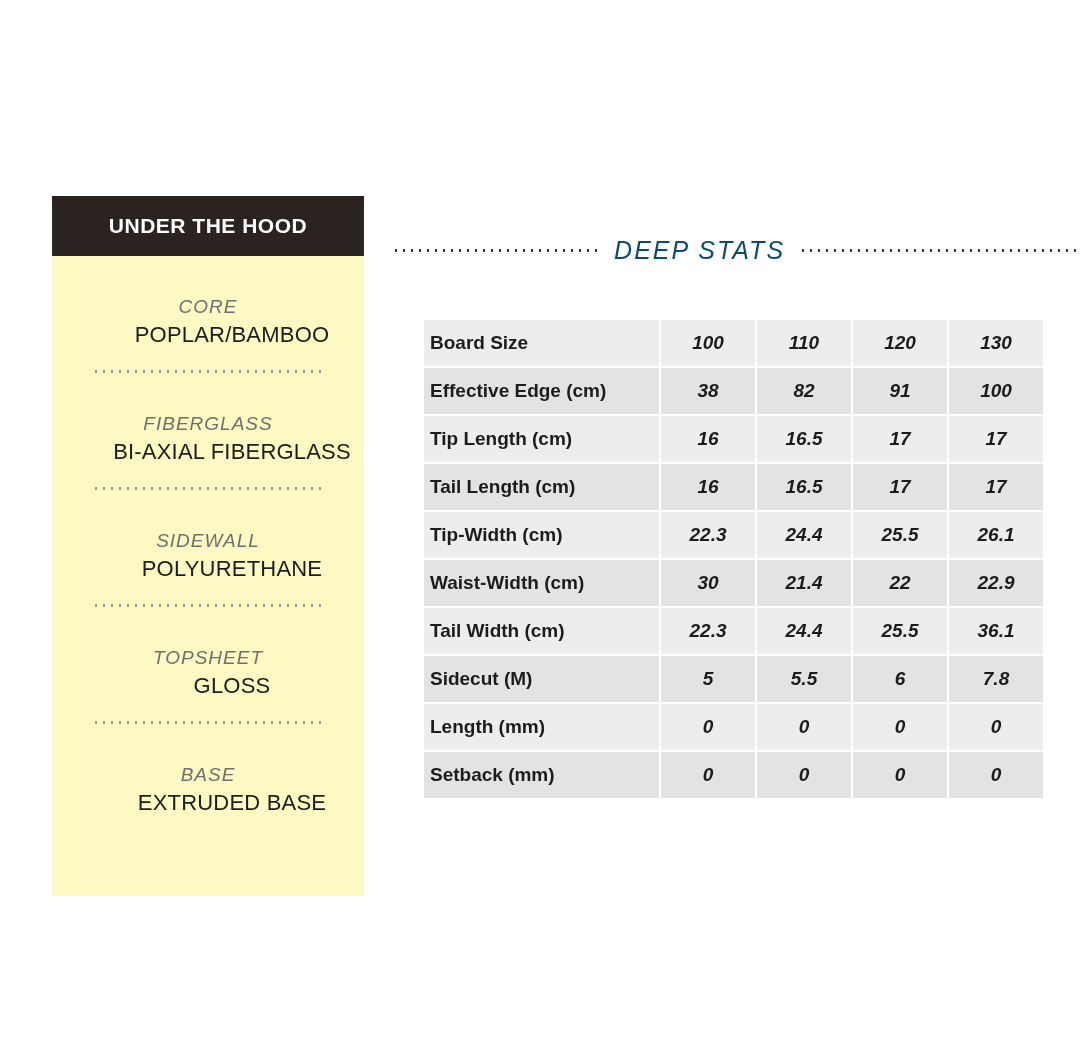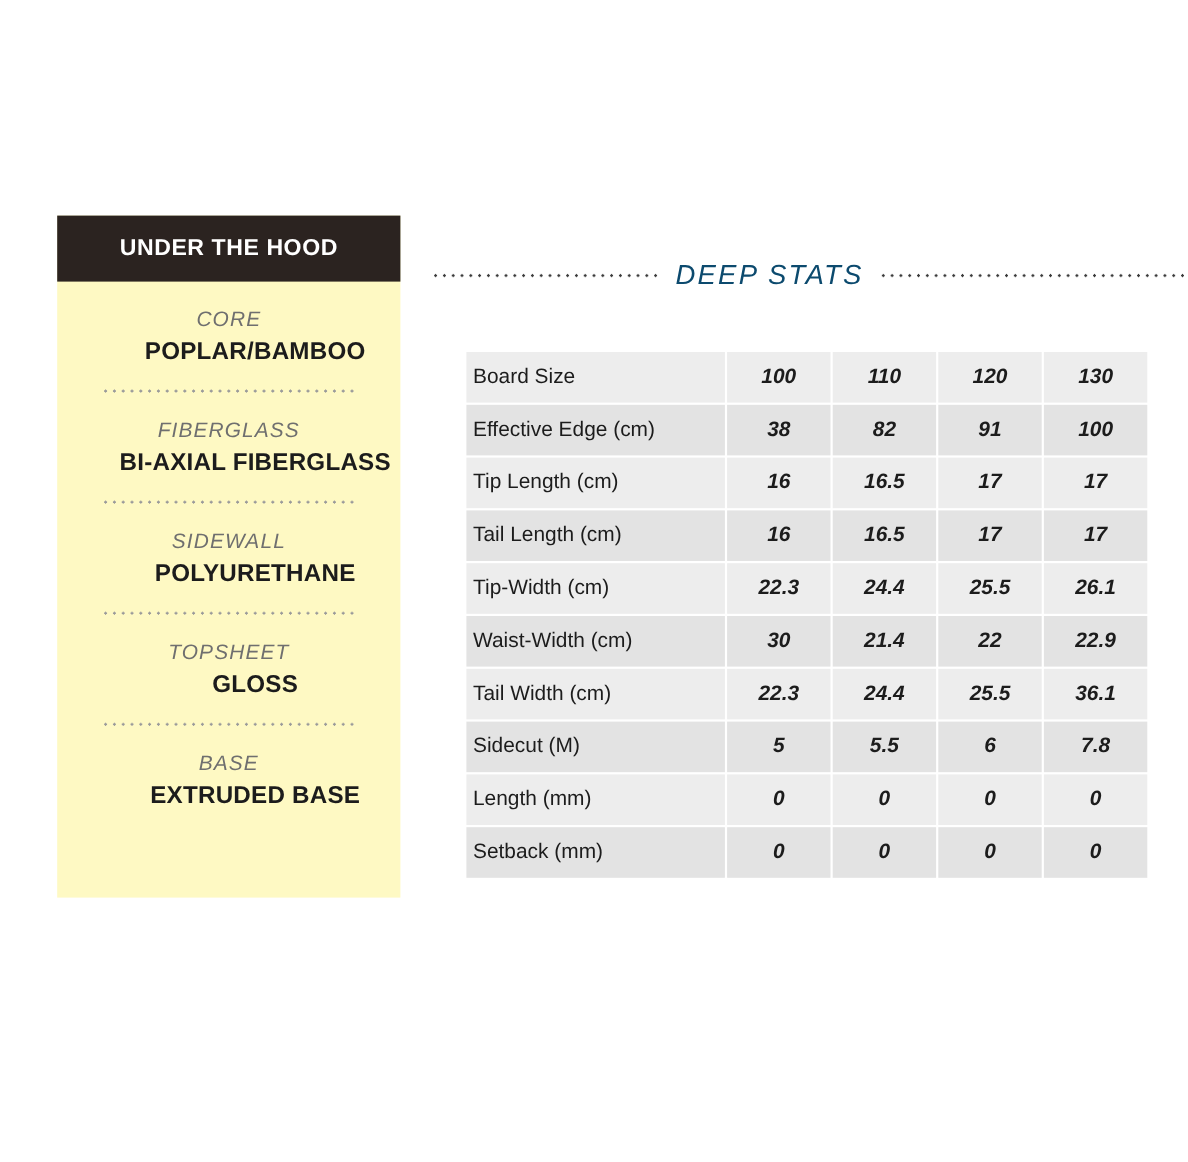--- a/index.html
+++ b/index.html
@@ -32,32 +32,32 @@
     align-items: center;
     justify-content: center;
   }
   #hood-header .title {
     font-size: 21px;
     font-weight: bold;
     letter-spacing: 0.5px;
   }
   .spec {
     text-align: center;
-    padding-top: 24px;
+    padding-top: 40px;
   }
   .spec .spec-label {
     font-style: italic;
     font-size: 19px;
     color: #6f6f6f;
     letter-spacing: 1px;
     font-weight: 400;
   }
   .spec .spec-value {
     font-size: 22px;
-    font-weight: bold;
+    font-weight: normal;
     color: #1c1c1c;
     margin-top: 4px;
     letter-spacing: 0.2px;
     margin-left: 48px;
   }
   .dot-divider {
     margin: 22px auto 0 auto;
     width: 232px;
     height: 3px;
     background-image: radial-gradient(circle, #9a9a9a 1.3px, rgba(0,0,0,0) 1.4px);
@@ -104,21 +104,21 @@
   #stats-table td {
     height: 44px;
     background: #ededed;
     color: #1c1c1c;
     font-size: 19px;
   }
   #stats-table td.rowlabel {
     width: 228px;
     padding-left: 6px;
     text-align: left;
-    font-weight: 400;
+    font-weight: 700;
   }
   #stats-table td.value {
     width: 92px;
     text-align: center;
     font-weight: bold;
     font-style: italic;
   }
   #stats-table tr.alt td {
     background: #e3e3e3;
   }

